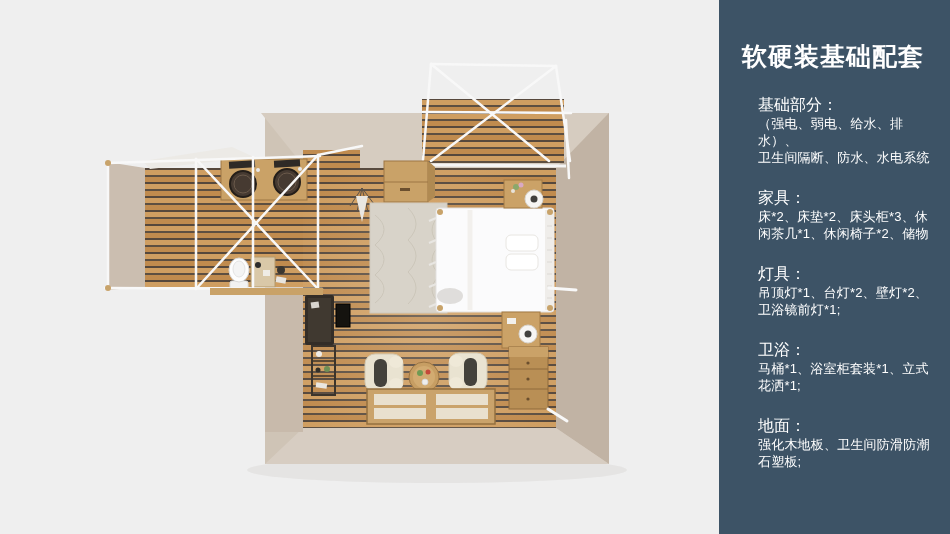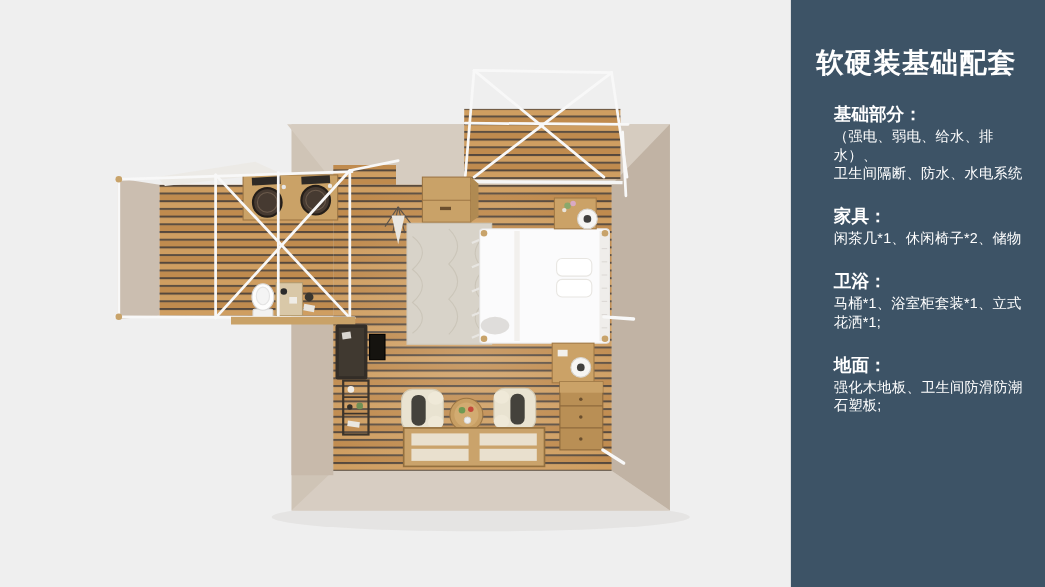--- a/index.html
+++ b/index.html
@@ -13,21 +13,21 @@
     position:absolute;right:0;top:0;width:231px;height:534px;
     box-sizing:border-box;color:#ffffff;
     padding:40px 14px 4px 39px;
   }
   .panel-title{
     font-size:25px;font-weight:bold;letter-spacing:1px;
     margin-left:-16px;white-space:nowrap;
   }
   .section{margin-top:22px;}
   .section:first-of-type{margin-top:27px;}
-  .sec-h{font-size:16px;font-weight:bold;line-height:20px;}
+  .sec-h{font-size:16px;font-weight:normal;line-height:20px;}
   .sec-l{font-size:13px;line-height:17px;letter-spacing:0.2px;}
 </style>
 </head>
 <body style="background: rgb(239, 239, 239);">
 
 <div id="plan-wrap">
 <svg width="719" height="534" viewBox="0 0 719 534">
   <defs>
     <pattern id="wood" width="719" height="14" patternUnits="userSpaceOnUse">
       <rect width="719" height="14" fill="#c8955a"></rect>
@@ -254,23 +254,29 @@
   <div class="panel-title">软硬装基础配套</div>
 
   <div class="section">
     <div class="sec-h">基础部分：</div>
     <div class="sec-l">（强电、弱电、给水、排水）、</div>
     <div class="sec-l">卫生间隔断、防水、水电系统</div>
   </div>
 
   <div class="section">
     <div class="sec-h">家具：</div>
+    <div class="sec-l">床*2、床垫*2、床头柜*3、休</div>
     <div class="sec-l">闲茶几*1、休闲椅子*2、储物</div>
   </div>
 
+  <div class="section">
+    <div class="sec-h">灯具：</div>
+    <div class="sec-l">吊顶灯*1、台灯*2、壁灯*2、</div>
+    <div class="sec-l">卫浴镜前灯*1;</div>
+  </div>
 
   <div class="section">
     <div class="sec-h">卫浴：</div>
     <div class="sec-l">马桶*1、浴室柜套装*1、立式</div>
     <div class="sec-l">花洒*1;</div>
   </div>
 
   <div class="section">
     <div class="sec-h">地面：</div>
     <div class="sec-l">强化木地板、卫生间防滑防潮</div>

